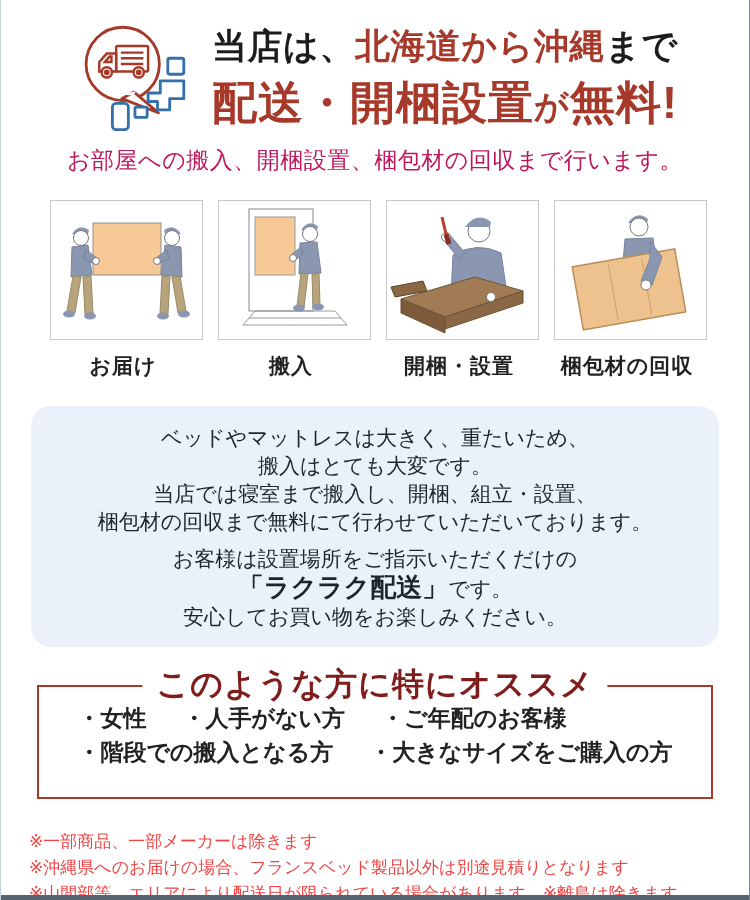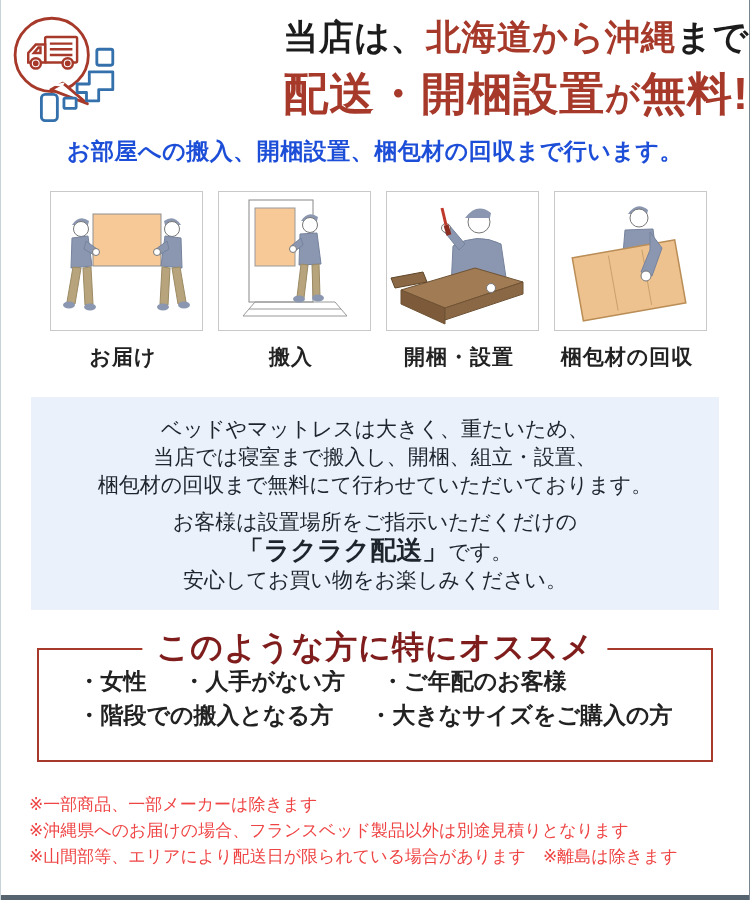--- a/index.html
+++ b/index.html
@@ -1,39 +1,39 @@
 <!DOCTYPE html>
 <html lang="ja"><head>
 <meta charset="utf-8">
 <style>
   html,body{margin:0;padding:0;background:#fff;}
   body{font-family:"Liberation Sans","DejaVu Sans",sans-serif;}
   #page{position:relative;width:750px;height:900px;background:#ffffff;overflow:hidden;
         box-sizing:border-box;border-left:1px solid #c7d2d9;border-right:1px solid #78858e;}
 
   
-  .header{display:flex;justify-content:space-between;align-items:center;gap:16px;padding-top:13px;}
+  .header{display:flex;justify-content:center;align-items:center;gap:16px;padding-top:22px;}
   .hd-icon{width:124px;height:112px;flex:0 0 auto;}
   .hd-text{text-align:left;}
   .hd-line1{font-size:35px;font-weight:700;color:#1c1c1c;letter-spacing:0.5px;white-space:nowrap;}
   .hd-line1 .hl{color:#a6392a;}
   .hd-line2{font-size:45px;font-weight:800;color:#a6392a;letter-spacing:1px;margin-top:3px;white-space:nowrap;}
   .hd-line2 .particle{font-size:34px;}
-  .subtitle{text-align:center;font-size:23px;font-weight:700;color:#1d4ed8;margin-top:11px;letter-spacing:0.5px;}
+  .subtitle{text-align:center;font-size:23px;font-weight:400;color:#be185d;margin-top:11px;letter-spacing:0.5px;}
 
   
   .steps{display:flex;justify-content:center;gap:22px;margin-top:24px;}
   .step{width:146px;text-align:center;}
   .step-fig{width:153px;height:140px;box-sizing:border-box;border:1px solid #c9c9c9;background:#fff;}
   .step-fig svg{display:block;}
   .step-label{margin-top:12px;font-size:21px;font-weight:700;color:#222;letter-spacing:1px;white-space:nowrap;}
 
   
   .info-box{margin:26px 30px 0;background:#eaf1fa;padding:18px 10px 16px;text-align:center;
-            color:#1d242c;font-size:21px;font-weight:500;}
+            color:#1d242c;font-size:21px;font-weight:500;border-radius:20px;}
   .info-box p{margin:0;line-height:28px;}
   .info-box .p2{margin-top:9px;}
   .info-box .big-line{line-height:28px;}
   .info-box .big{font-size:26px;font-weight:800;}
 
   
   .rec-wrap{position:relative;margin:38px 36px 0;}
   .rec-title{position:absolute;top:-22px;left:50%;transform:translateX(-50%);background:#fff;
              padding:0 14px;font-size:32px;font-weight:800;color:#7f1d1d;white-space:nowrap;letter-spacing:1px;font-family:Liberation Mono, monospace;}
   .rec-box{border:2px solid #a6392a;padding:14px 0 28px;}
@@ -164,20 +164,21 @@
           <circle cx="91" cy="84" r="5" fill="#fff" stroke="#777"></circle>
         </svg>
       </div>
       <div class="step-label">梱包材の回収</div>
     </div>
 
   </div>
 
   <div class="info-box">
     <p>ベッドやマットレスは大きく、重たいため、</p>
+    <p>搬入はとても大変です。</p>
     <p>当店では寝室まで搬入し、開梱、組立・設置、</p>
     <p>梱包材の回収まで無料にて行わせていただいております。</p>
     <p class="p2">お客様は設置場所をご指示いただくだけの</p>
     <p class="big-line"><span class="big">「ラクラク配送」</span><span>です。</span></p>
     <p>安心してお買い物をお楽しみください。</p>
   </div>
 
   <div class="rec-wrap">
     <div class="rec-title">このような方に特にオススメ</div>
     <div class="rec-box">

